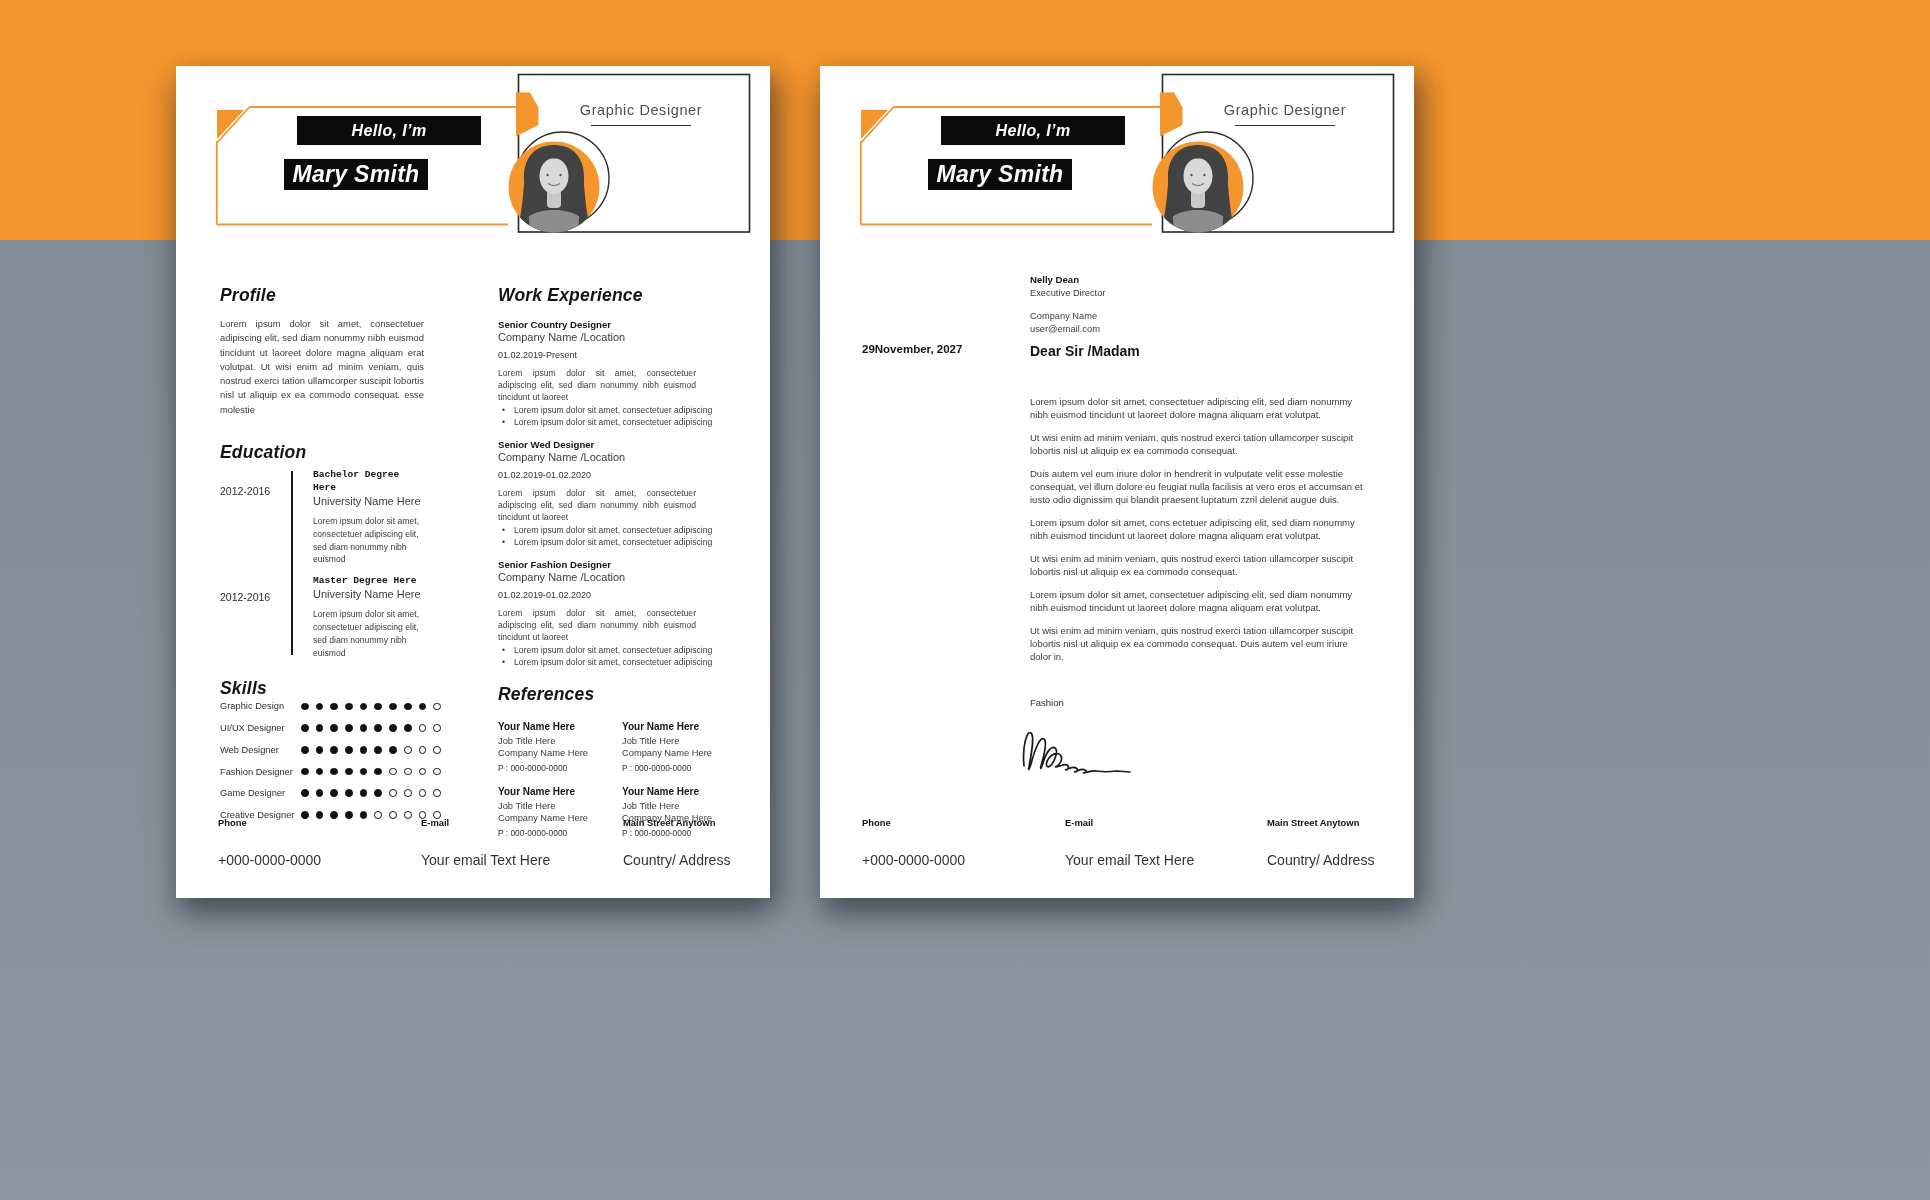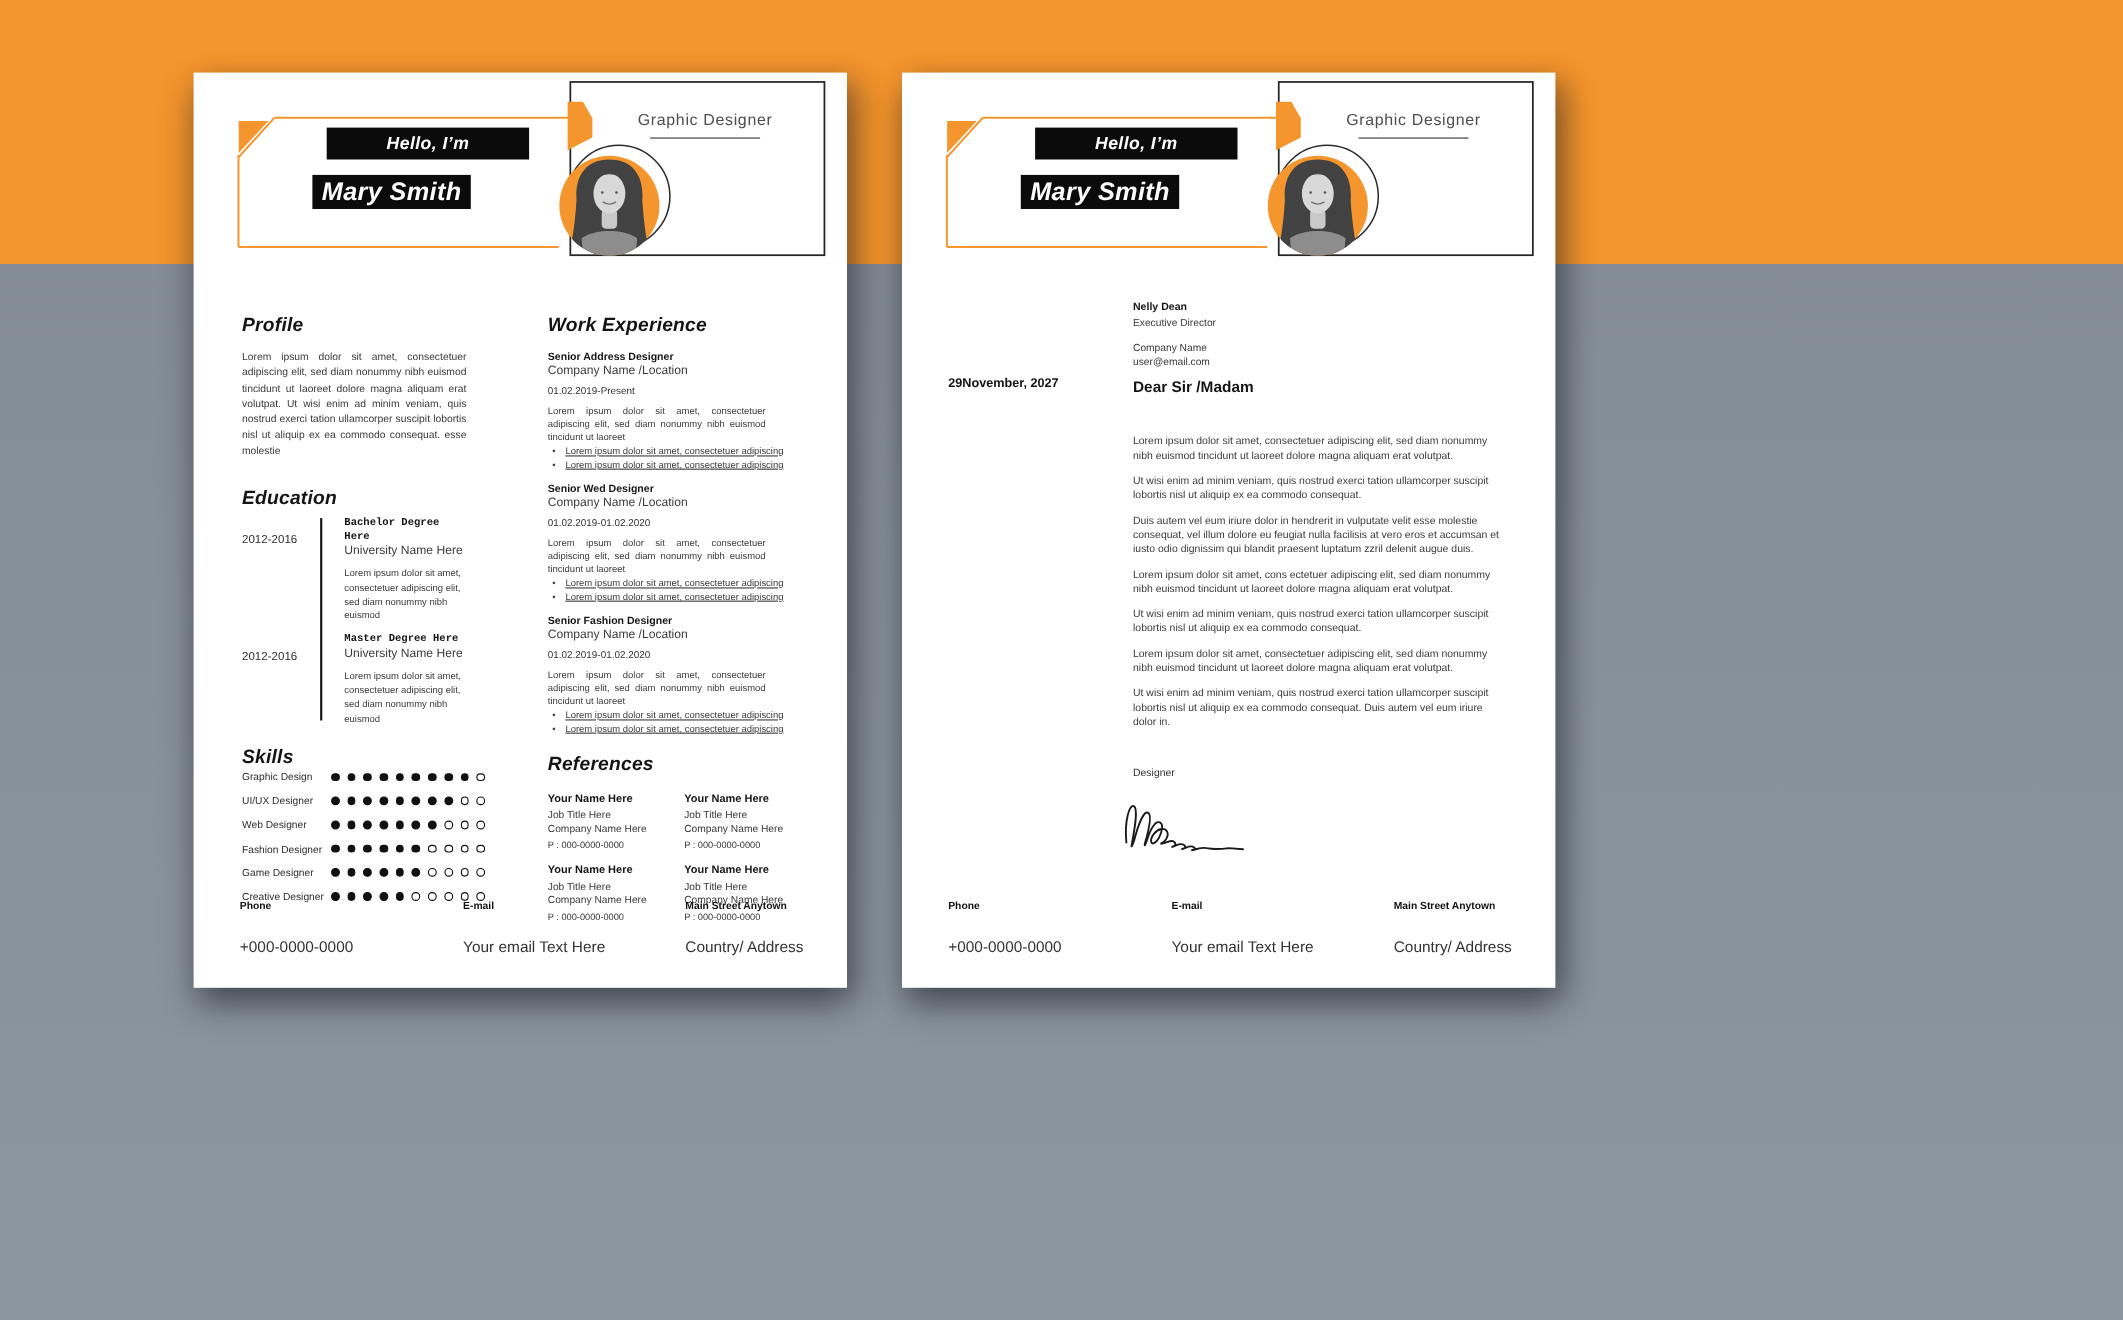--- a/index.html
+++ b/index.html
@@ -50,21 +50,21 @@
   .dot { width:7.7px; height:7.7px; border-radius:50%; background:#fff; border:1.3px solid #111; }
   .dot.filled { background:#111; }
 
   .we-entry { margin-top:10px; }
   .we-entry.first { margin-top:12px; }
   .we-title { font-size:9.6px; font-weight:700; color:#151515; line-height:13px; }
   .we-company { font-size:11px; color:#3C3C3C; line-height:13px; }
   .we-period { font-size:9px; color:#333; margin-top:5px; line-height:12px; }
   .we-desc { font-size:8.6px; line-height:12.2px; color:#3A3A3A; margin-top:6px; width:198px; text-align:justify; }
   .we-bullets { list-style:none; }
-  .we-bullets li { font-size:8.6px; line-height:12.2px; color:#3A3A3A; padding-left:16px; position:relative;text-decoration:underline; }
+  .we-bullets li { font-size:8.6px; line-height:12.2px; color:#3A3A3A; padding-left:16px; position:relative; }
   .we-bullets li::before { content:'•'; position:absolute; left:4px; }
 
   .refs-head { margin-top:15px; }
   .refs-grid { display:flex; flex-wrap:wrap; margin-top:4px; width:228px; }
   .ref { width:124px; margin-top:11px; }
   .ref:nth-child(even) { width:104px; }
   .ref-name { font-size:10px; font-weight:700; color:#151515; line-height:13px; }
   .ref-job { font-size:9.3px; color:#3A3A3A; line-height:11.5px; margin-top:3px; }
   .ref-company { font-size:9.3px; color:#3A3A3A; line-height:11.5px; }
   .ref-phone { font-size:8.4px; color:#333; margin-top:4px; line-height:11px; }
@@ -241,21 +241,21 @@
           <span class="dot"></span>
           <span class="dot"></span>
         </div>
     </div>
   </div>
 
   <div class="col-right">
     <h2 class="section">Work Experience</h2>
 
     <div class="we-entry first">
-      <div class="we-title">Senior Address Designer</div>
+      <div class="we-title">Senior Country Designer</div>
       <div class="we-company">Company Name /Location</div>
       <div class="we-period">01.02.2019-Present</div>
       <div class="we-desc">Lorem ipsum dolor sit amet, consectetuer adipiscing elit, sed diam nonummy nibh euismod tincidunt ut laoreet</div>
       <ul class="we-bullets">
         <li>Lorem ipsum dolor sit amet, consectetuer adipiscing</li>
         <li>Lorem ipsum dolor sit amet, consectetuer adipiscing</li>
       </ul>
     </div>
 
     <div class="we-entry">
@@ -370,21 +370,21 @@
   <div class="letter-body">
     <p>Lorem ipsum dolor sit amet, consectetuer adipiscing elit, sed diam nonummy nibh euismod tincidunt ut laoreet dolore magna aliquam erat volutpat.</p>
     <p>Ut wisi enim ad minim veniam, quis nostrud exerci tation ullamcorper suscipit lobortis nisl ut aliquip ex ea commodo consequat.</p>
     <p>Duis autem vel eum iriure dolor in hendrerit in vulputate velit esse molestie consequat, vel illum dolore eu feugiat nulla facilisis at vero eros et accumsan et iusto odio dignissim qui blandit praesent luptatum zzril delenit augue duis.</p>
     <p>Lorem ipsum dolor sit amet, cons ectetuer adipiscing elit, sed diam nonummy nibh euismod tincidunt ut laoreet dolore magna aliquam erat volutpat.</p>
     <p>Ut wisi enim ad minim veniam, quis nostrud exerci tation ullamcorper suscipit lobortis nisl ut aliquip ex ea commodo consequat.</p>
     <p>Lorem ipsum dolor sit amet, consectetuer adipiscing elit, sed diam nonummy nibh euismod tincidunt ut laoreet dolore magna aliquam erat volutpat.</p>
     <p>Ut wisi enim ad minim veniam, quis nostrud exerci tation ullamcorper suscipit lobortis nisl ut aliquip ex ea commodo consequat. Duis autem vel eum iriure dolor in.</p>
   </div>
 
-  <div class="lt-closing">Designer</div>
+  <div class="lt-closing">Fashion</div>
 
   <svg class="signature" width="120" height="58" viewBox="0 0 120 58">
     <path d="M6,44 C4,24 9,8 13,11 C17,14 13,34 11,45 C10,49 11,48 13,42 C17,27 22,14 26,17 C30,20 25,37 23,44 C22,48 23,47 25,41 C28,31 33,23 37,26 C41,29 36,41 32,44 C28,47 27,41 31,36 C35,31 41,30 43,34 C45,38 41,44 37,45 C42,45 46,41 49,43 C52,45 50,48 47,48 C51,47 55,44 58,46 C61,48 59,50 56,50 C60,49 64,46 67,48 C70,50 68,51 65,51 C70,50 75,48 79,49 C84,50 91,50 99,49 L112,50" stroke="#1A1A1A" stroke-width="1.7" fill="none" stroke-linecap="round"></path>
   </svg>
 
   <div class="footer">
     <div class="f-col f-phone">
       <div class="f-label">Phone</div>
       <div class="f-value">+000-0000-0000</div>
     </div>

